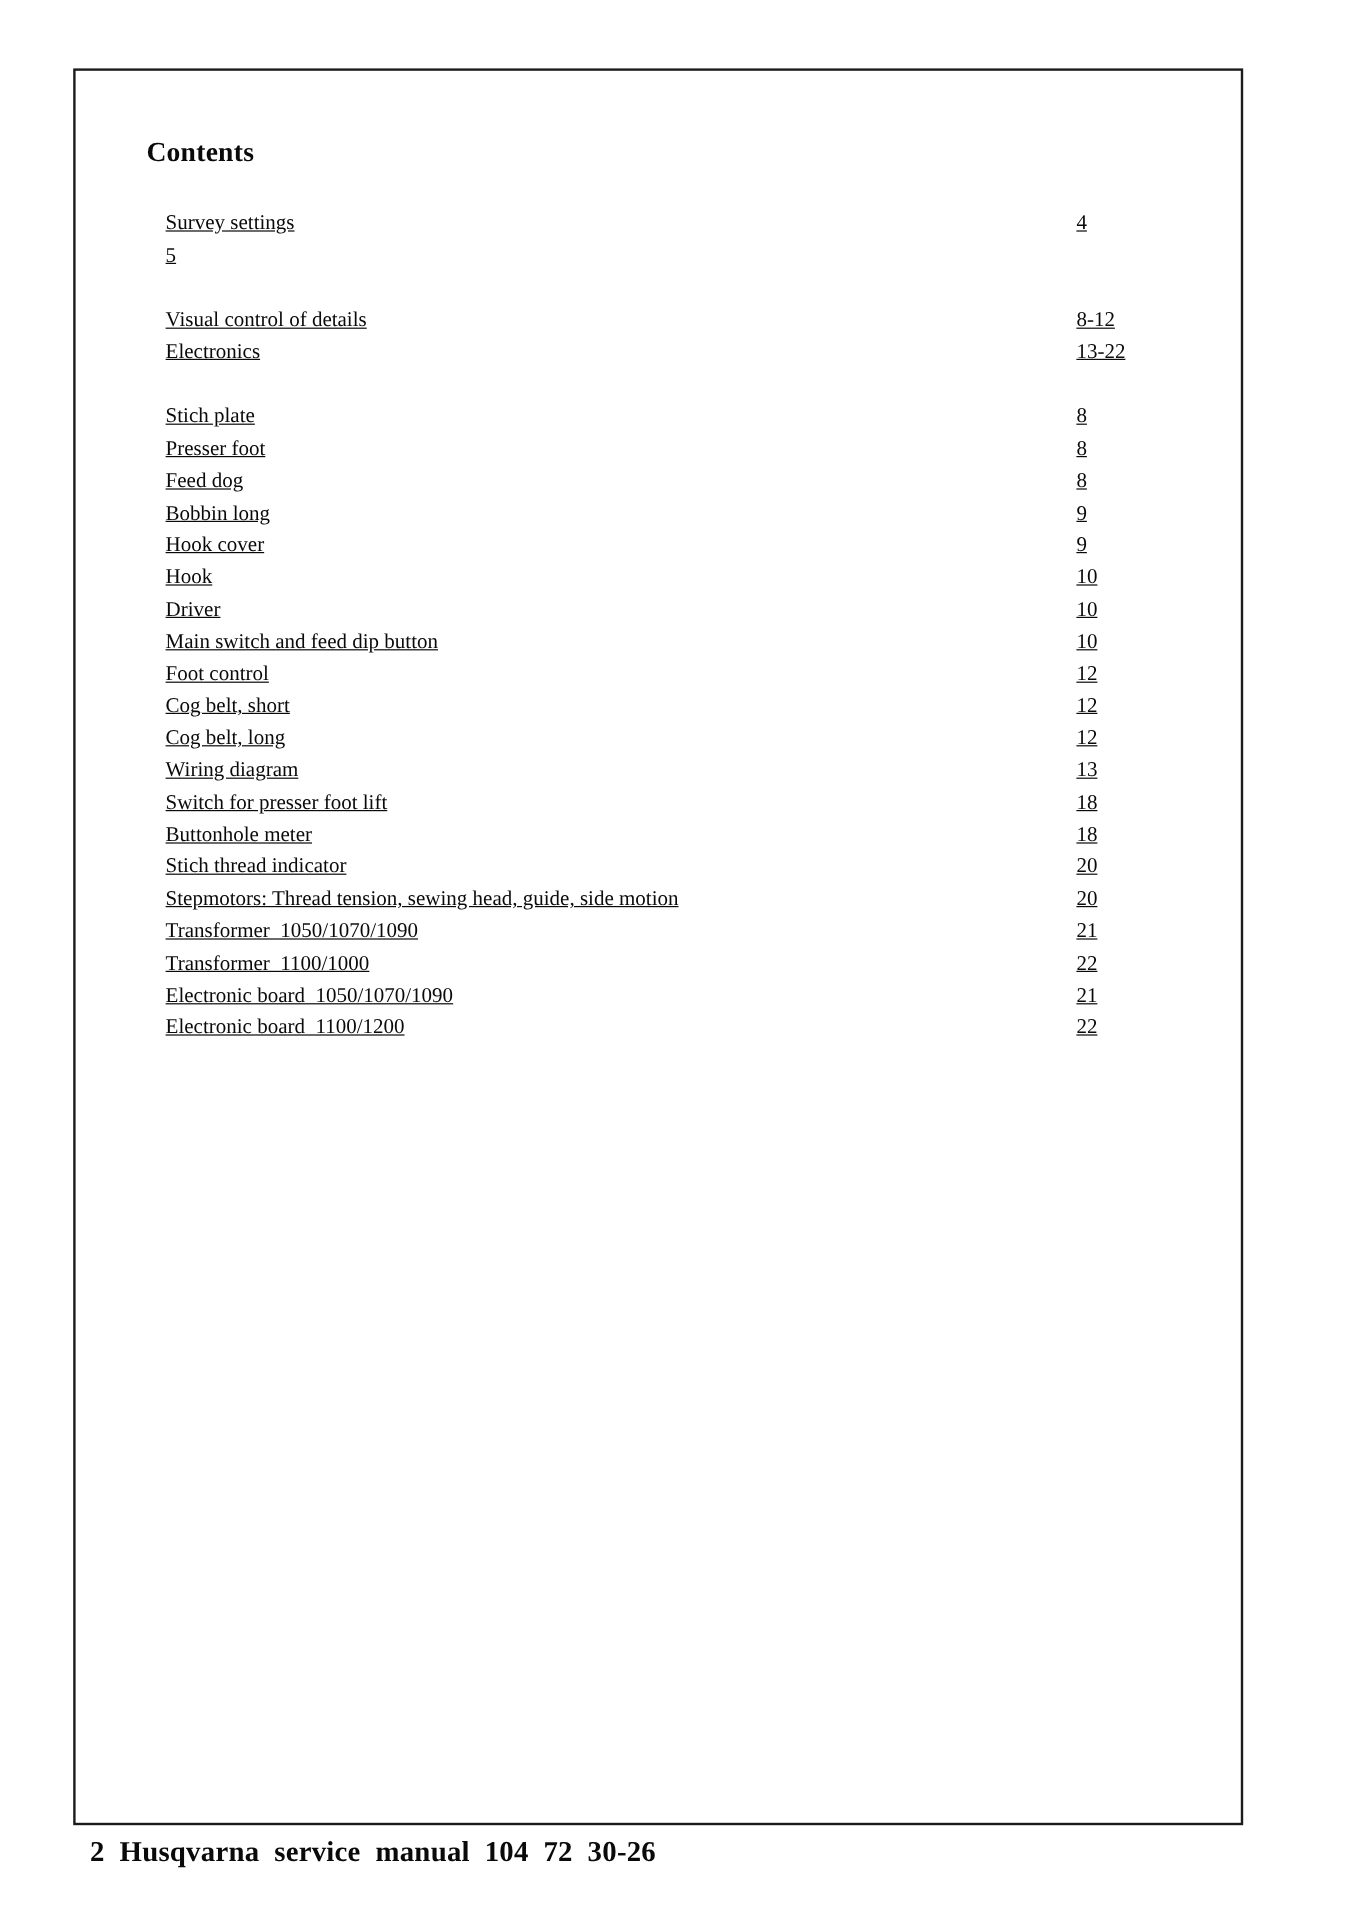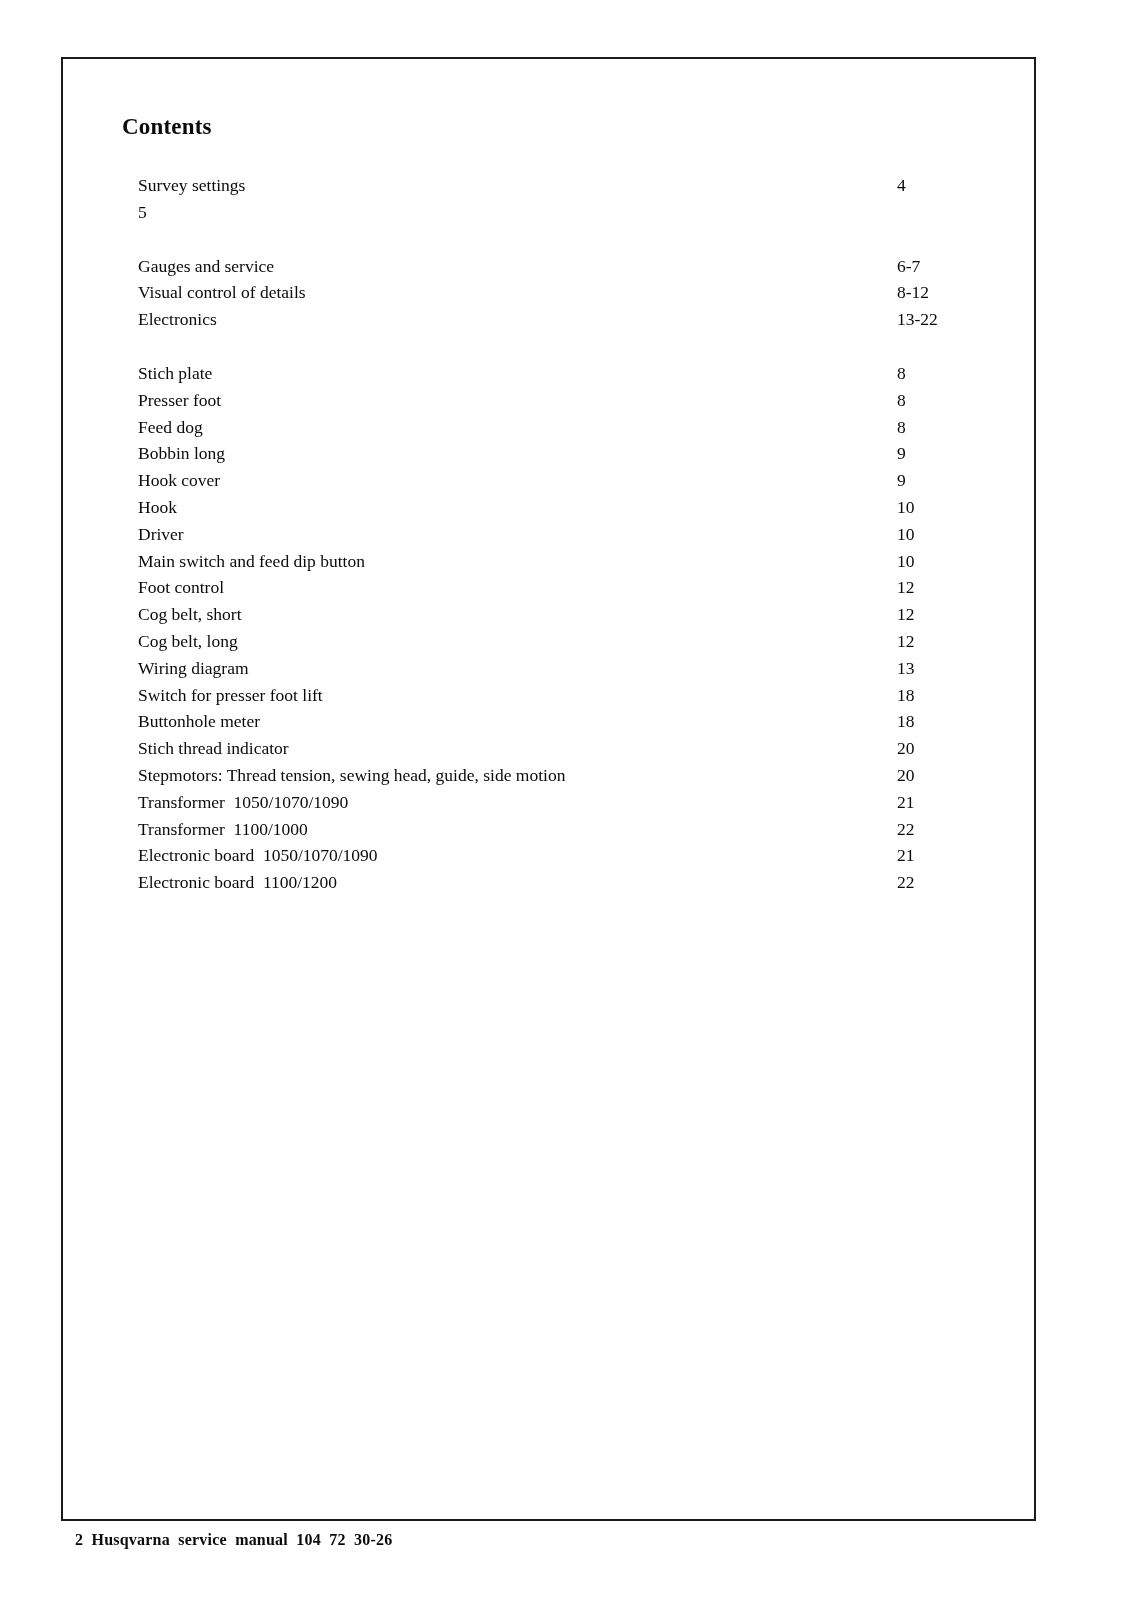--- a/index.html
+++ b/index.html
@@ -33,41 +33,42 @@
     margin-top: 28px;
   }
   .contents-title {
     font-size: 23px;
     font-weight: bold;
     margin: 0 0 32px 0;
     letter-spacing: 0.2px;
   }
   .toc {
     margin-left: 16px;
+    text-decoration: underline;
   }
   .toc-row {
     display: flex;
     font-size: 17.5px;
     line-height: 26.8px;
   }
   .toc-label {
     flex: 0 0 759px;
     white-space: pre-wrap;
   }
   .toc-page {
     white-space: pre;
   }
   .group-gap {
     height: 27px;
   }
   .footer {
     position: absolute;
     left: 75px;
     top: 1531px;
-    font-size: 16px;
+    font-size: 24px;
     font-weight: bold;
     white-space: pre;
     letter-spacing: 0.2px;
     text-align: center;
   }
 </style>
 </head>
 <body>
 
 <div class="page">
@@ -78,24 +79,20 @@
 
     <div class="toc" id="toc-list">
         <div class="toc-row">
           <span class="toc-label">Survey settings</span>
           <span class="toc-page">4</span>
         </div>
         <div class="toc-row">
           <span class="toc-page">5</span>
         </div>
         <div class="group-gap"></div>
-        <div class="toc-row">
-          <span class="toc-label">Gauges and service</span>
-          <span class="toc-page">6-7</span>
-        </div>
         <div class="toc-row">
           <span class="toc-label">Visual control of details</span>
           <span class="toc-page">8-12</span>
         </div>
         <div class="toc-row">
           <span class="toc-label">Electronics</span>
           <span class="toc-page">13-22</span>
         </div>
         <div class="group-gap"></div>
         <div class="toc-row">

